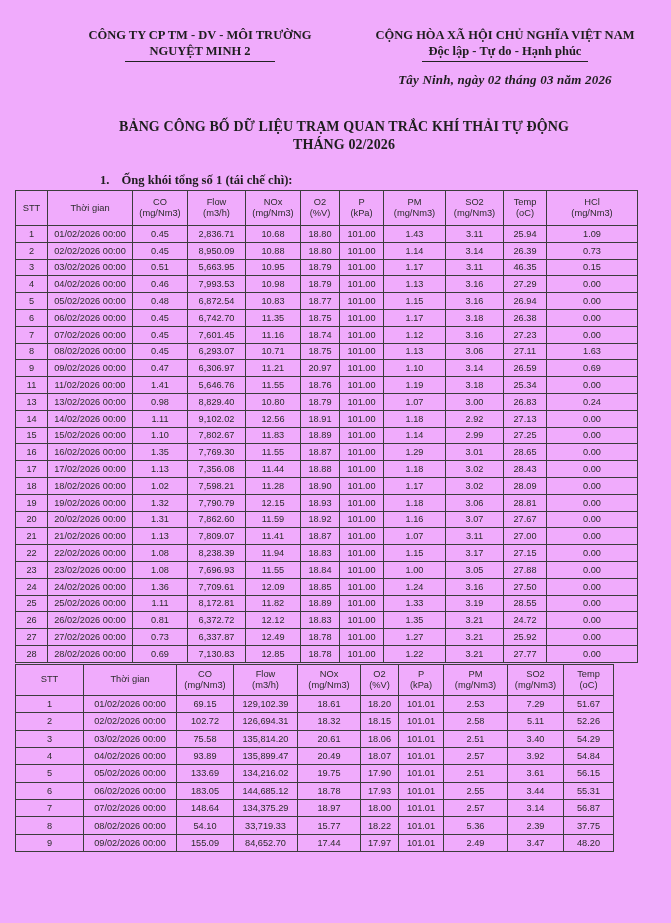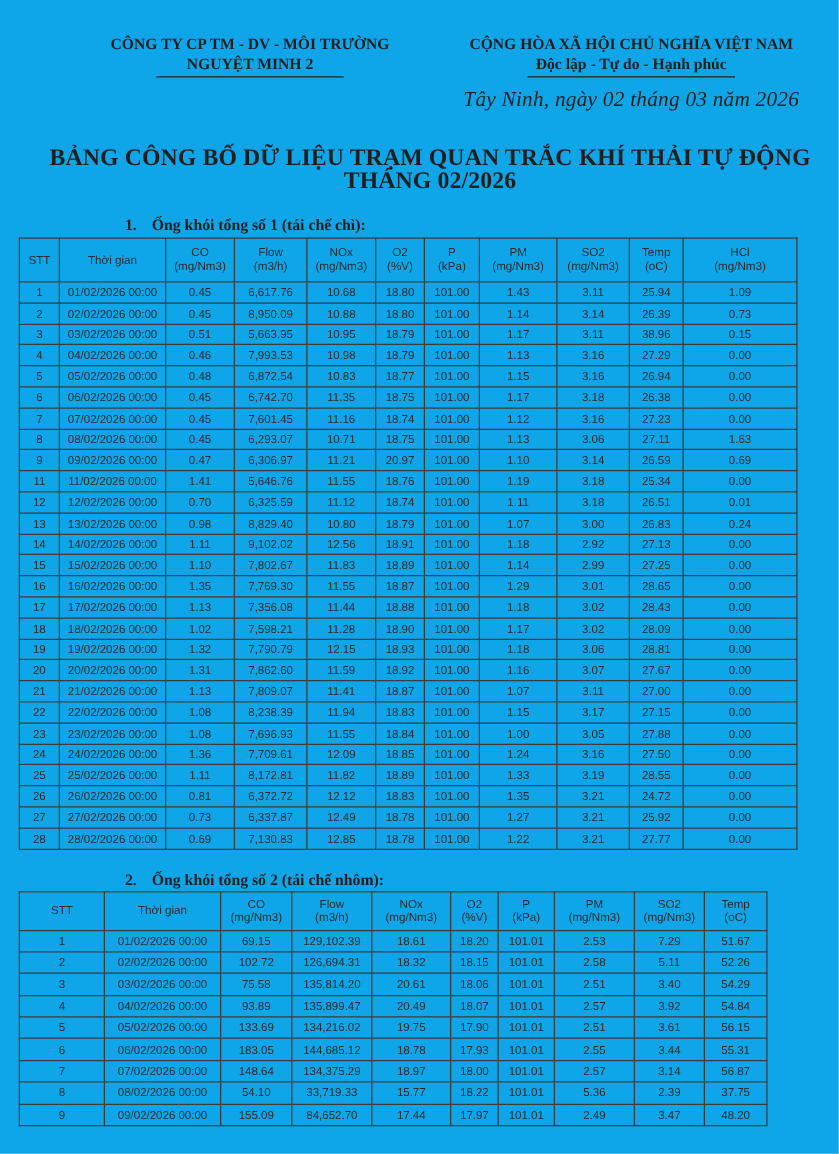--- a/index.html
+++ b/index.html
@@ -6,52 +6,52 @@
   html,body { background:#ffffff; }
   body {
     width:671px; height:923px;
     font-family:"Liberation Serif", serif;
     color:#1e1e1e;
     overflow:hidden;
   }
   .page {
     position:relative;
     width:671px; height:923px;
-    background:#0ea5e9;
+    background:#f0abfc;
     overflow:hidden;
   }
   
   .hdr { display:flex; padding-top:27px; }
   .hdr-block { text-align:center; font-weight:bold; font-size:12.5px; line-height:16px; }
   .hdr-left  { width:290px; margin-left:55px; }
   .hdr-right { width:312px; margin-left:4px; }
   .u-wide {
     display:inline-block;
     border-bottom:1.4px solid #222;
     padding:0 24px 2px 24px;
   }
   .u-slim {
     display:inline-block;
     border-bottom:1.4px solid #222;
     padding:0 7px 2px 7px;
   }
   .dateline {
     margin-top:10px;
-    font-size:17px;
+    font-size:13px;
     font-style:italic;
-    font-weight:400;
+    font-weight:700;
     letter-spacing:.2px;
   }
   
   .title {
     margin:30px 0 0 33px;
     width:622px;
     text-align:center;
     font-weight:bold;
-    font-size:19px;
+    font-size:14px;
     line-height:17.5px;
     letter-spacing:.1px;
   }
   
   .section-heading {
     margin:20px 0 0 100px;
     font-size:12.6px;
     font-weight:bold;
     line-height:15px;
   }
@@ -171,21 +171,21 @@
             <div>HCl</div>
             <div>(mg/Nm3)</div>
           </th>
         </tr>
       </thead>
     <tbody>
         <tr>
           <td>1</td>
           <td>01/02/2026 00:00</td>
           <td>0.45</td>
-          <td>6,617.76</td>
+          <td>2,836.71</td>
           <td>10.68</td>
           <td>18.80</td>
           <td>101.00</td>
           <td>1.43</td>
           <td>3.11</td>
           <td>25.94</td>
           <td>1.09</td>
         </tr>
         <tr>
           <td>2</td>
@@ -203,21 +203,21 @@
         <tr>
           <td>3</td>
           <td>03/02/2026 00:00</td>
           <td>0.51</td>
           <td>5,663.95</td>
           <td>10.95</td>
           <td>18.79</td>
           <td>101.00</td>
           <td>1.17</td>
           <td>3.11</td>
-          <td>38.96</td>
+          <td>46.35</td>
           <td>0.15</td>
         </tr>
         <tr>
           <td>4</td>
           <td>04/02/2026 00:00</td>
           <td>0.46</td>
           <td>7,993.53</td>
           <td>10.98</td>
           <td>18.79</td>
           <td>101.00</td>
@@ -298,33 +298,20 @@
           <td>5,646.76</td>
           <td>11.55</td>
           <td>18.76</td>
           <td>101.00</td>
           <td>1.19</td>
           <td>3.18</td>
           <td>25.34</td>
           <td>0.00</td>
         </tr>
         <tr>
-          <td>12</td>
-          <td>12/02/2026 00:00</td>
-          <td>0.70</td>
-          <td>6,325.59</td>
-          <td>11.12</td>
-          <td>18.74</td>
-          <td>101.00</td>
-          <td>1.11</td>
-          <td>3.18</td>
-          <td>26.51</td>
-          <td>0.01</td>
-        </tr>
-        <tr>
           <td>13</td>
           <td>13/02/2026 00:00</td>
           <td>0.98</td>
           <td>8,829.40</td>
           <td>10.80</td>
           <td>18.79</td>
           <td>101.00</td>
           <td>1.07</td>
           <td>3.00</td>
           <td>26.83</td>
@@ -521,23 +508,20 @@
           <td>18.78</td>
           <td>101.00</td>
           <td>1.22</td>
           <td>3.21</td>
           <td>27.77</td>
           <td>0.00</td>
         </tr>
       </tbody>
   </table>
 
-  <div class="section-heading s2">
-    <span class="sec-num">2.</span><span>Ống khói tổng số 2 (tái chế nhôm):</span>
-  </div>
 
   <table class="t t2">
     <colgroup>
       <col style="width:68px">
         <col style="width:93px">
         <col style="width:57px">
         <col style="width:64px">
       <col style="width:63px">
         <col style="width:38px">
         <col style="width:45px">

